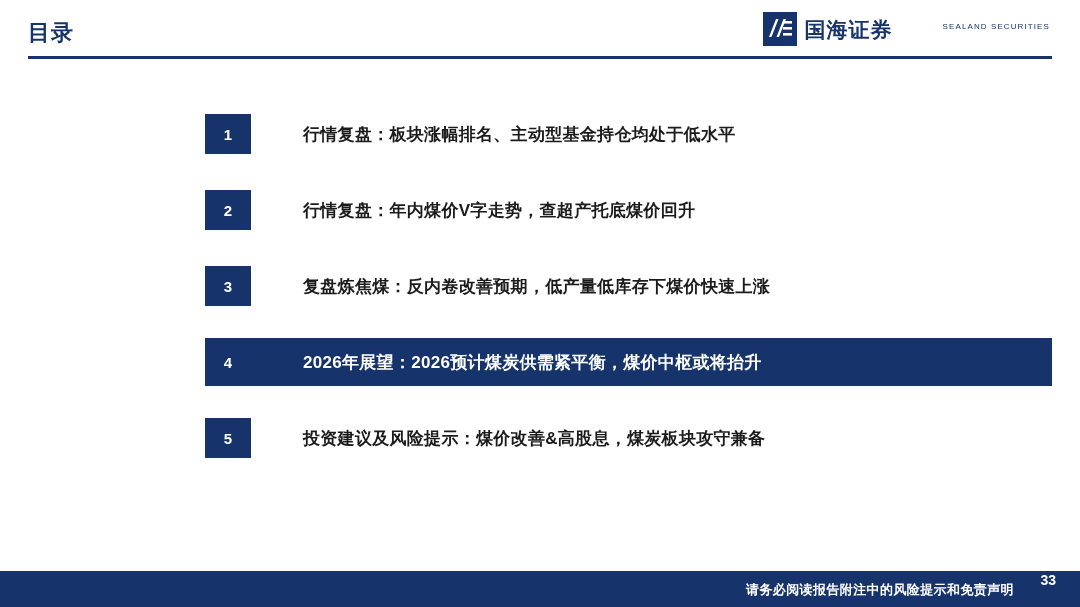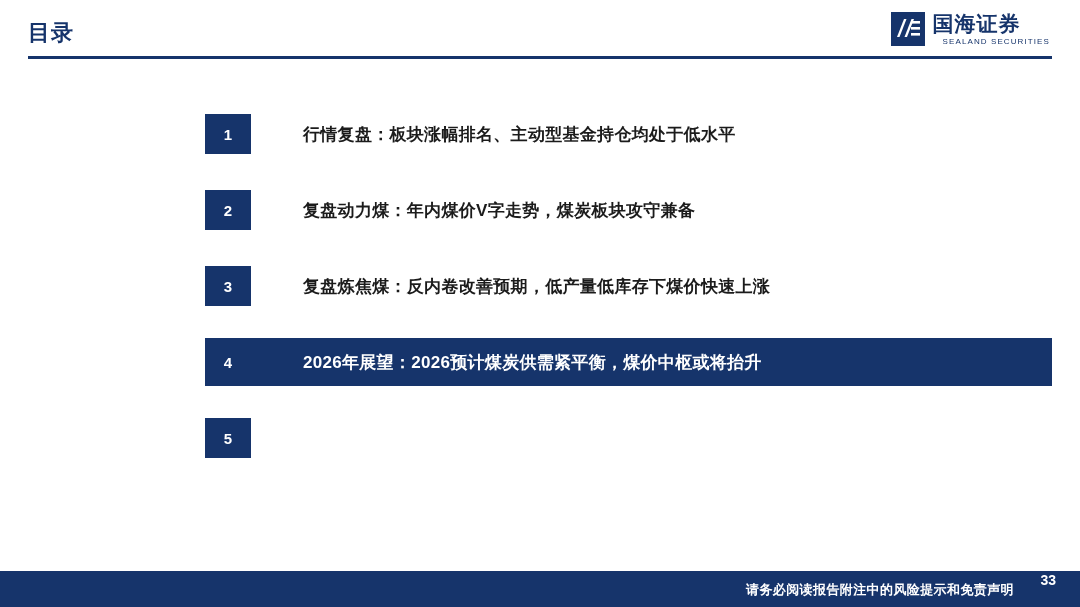--- a/index.html
+++ b/index.html
@@ -41,23 +41,24 @@
     display: flex;
     align-items: center;
     gap: 8px;
   }
   .logo-mark {
     width: 34px; height: 34px;
     position: relative;
   }
   .logo-text-wrap {
     display: flex;
-    flex-direction: column;
+    flex-direction: row;
     align-items: flex-start;
     line-height: 1;
+    gap: 40px;
   }
   .logo-cn {
     font-size: 21px;
     font-weight: bold;
     color: #16346b;
     letter-spacing: 1px;
   }
   .logo-en {
     font-size: 8px;
     color: #16346b;
@@ -168,36 +169,37 @@
 
   <div class="toc">
 
     <div class="toc-row">
       <div class="num-box">1</div>
       <div class="row-text">行情复盘：板块涨幅排名、主动型基金持仓均处于低水平</div>
     </div>
 
     <div class="toc-row">
       <div class="num-box">2</div>
-      <div class="row-text">复盘动力煤：年内煤价V字走势，煤炭板块攻守兼备</div>
+      <div class="row-text">行情复盘：年内煤价V字走势，查超产托底煤价回升</div>
     </div>
 
     <div class="toc-row">
       <div class="num-box">3</div>
       <div class="row-text">复盘炼焦煤：反内卷改善预期，低产量低库存下煤价快速上涨</div>
     </div>
 
     <div class="toc-row active">
       <div class="hl-bar"></div>
       <div class="num-box">4</div>
       <div class="row-text">2026年展望：2026预计煤炭供需紧平衡，煤价中枢或将抬升</div>
     </div>
 
     <div class="toc-row">
       <div class="num-box">5</div>
+      <div class="row-text">投资建议及风险提示：煤价改善&amp;高股息，煤炭板块攻守兼备</div>
     </div>
 
   </div>
 
   <div class="footer">
     <div class="footer-note">请务必阅读报告附注中的风险提示和免责声明</div>
     <div class="footer-page">33</div>
   </div>
 
 </div>

